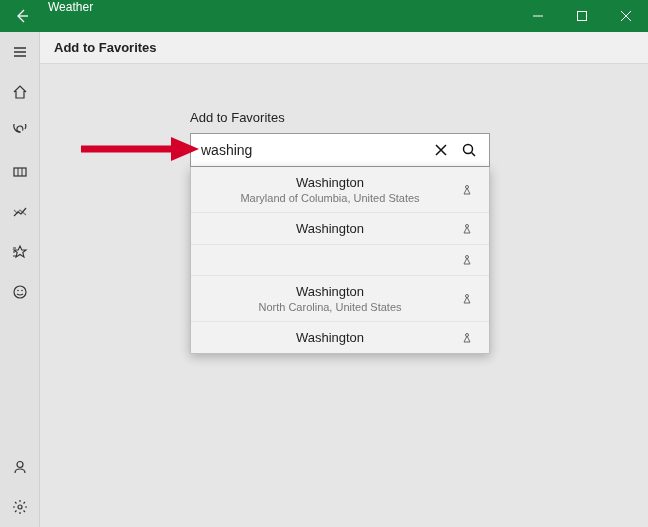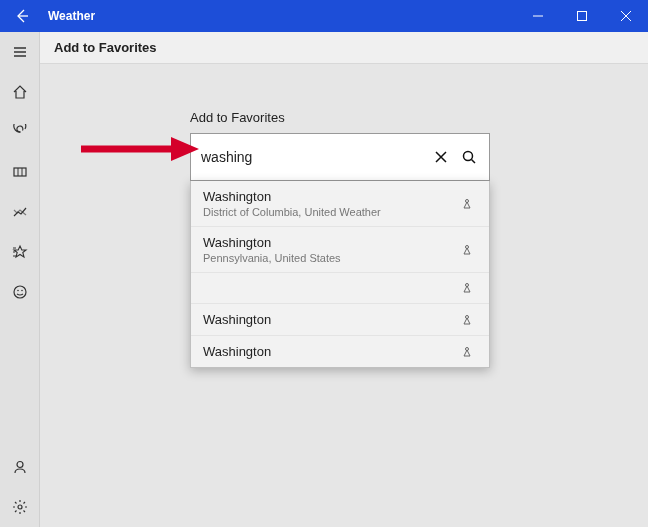--- a/index.html
+++ b/index.html
@@ -1,43 +1,43 @@
 <!DOCTYPE html>
 <html><head>
 <meta charset="utf-8">
 <style>
   * { margin: 0; padding: 0; box-sizing: border-box; font-family: "Segoe UI", Arial, sans-serif; }
   body { width: 648px; height: 527px; background: #e6e6e6; overflow: hidden; position: relative; }
 
-  .titlebar { height: 32px; background: #1d4ed8; color: #fff; display: flex; align-items: center; font-weight: bold; }
+  .titlebar { height: 32px; background: #15803d; color: #fff; display: flex; align-items: flex-start; }
   .titlebar .back { width: 44px; height: 32px; display: flex; align-items: center; justify-content: center; }
   .titlebar .title { font-size: 12px; flex: 0 0 auto; padding-left: 4px; }
   .titlebar .spacer { flex: 1; }
   .titlebar .winbtn { width: 44px; height: 32px; display: flex; align-items: center; justify-content: center; }
   .titlebar svg { display: block; }
 
   .sidebar { position: absolute; left: 0; top: 32px; bottom: 0; width: 40px; background: #e1e1e1; display: flex; flex-direction: column; border-right: 1px solid #d0d0d0; }
   .sidebar .navbtn { width: 40px; height: 40px; display: flex; align-items: center; justify-content: center; color: #333; }
   .sidebar .grow { flex: 1; }
   .sidebar svg { display: block; }
 
   .header { position: absolute; left: 40px; right: 0; top: 32px; height: 32px; background: #f0f0f0; display: flex; align-items: center; padding-left: 14px; border-bottom: 1px solid #d8d8d8; }
   .header .title { font-size: 13px; font-weight: 600; color: #222; }
 
   .content { position: absolute; left: 40px; right: 0; top: 64px; bottom: 0; background: #e6e6e6; }
 
   .panel { position: absolute; left: 150px; top: 46px; width: 300px; }
   .panel-label { font-size: 13px; color: #222; margin-bottom: 8px; }
 
-  .searchbox { height: 48px; background: #fff; border: 1px solid #999; display: flex; align-items: center; padding: 0 6px 0 10px; }
+  .searchbox { height: 34px; background: #fff; border: 1px solid #999; display: flex; align-items: center; padding: 0 6px 0 10px; }
   .searchbox input { flex: 1; border: none; outline: none; font-size: 14px; color: #222; background: transparent; }
   .searchbox .sbtn { width: 28px; height: 28px; display: flex; align-items: center; justify-content: center; color: #111; }
 
   .dropdown { background: #f2f2f2; border: 1px solid #c0c0c0; border-top: none; box-shadow: 0 3px 10px rgba(0,0,0,0.25); }
-  .result { padding: 8px 12px; display: flex; align-items: center; }
+  .result { padding: 8px 12px; display: flex; align-items: center; text-align: center; }
   .result + .result { border-top: 1px solid #e4e4e4; }
   .result .txt { flex: 1; }
   .result .name { font-size: 13px; color: #222; }
   .result .sub { font-size: 11px; color: #777; margin-top: 2px; }
   .result .pin { width: 20px; display: flex; align-items: center; justify-content: center; color: #666; }
 
   .arrow { position: absolute; left: 81px; top: 135px; pointer-events: none; }
 </style>
 </head>
 <body>
@@ -145,54 +145,54 @@
         <svg width="16" height="16" viewBox="0 0 16 16">
             <circle cx="7" cy="7" r="4.5" stroke="#111" stroke-width="1.5" fill="none"></circle>
             <path d="M10.5 10.5 L14 14" stroke="#111" stroke-width="1.5"></path>
           </svg>
       </div>
     </div>
     <div class="dropdown">
       <div class="result">
         <div class="txt">
           <div class="name">Washington</div>
-          <div class="sub">District of Columbia, United Weather</div>
-        </div>
-        <div class="pin">
-            <svg width="14" height="14" viewBox="0 0 14 14">
-              <circle cx="7" cy="4" r="1.5" stroke="#666" stroke-width="1" fill="none"></circle>
-              <path d="M4 11 L7 5 L10 11 Z" stroke="#666" stroke-width="1" fill="none"></path>
-            </svg>
-          </div>
-      </div>
-      <div class="result">
-        <div class="txt">
-          <div class="name">Washington</div>
-          <div class="sub">Pennsylvania, United States</div>
-        </div>
-        <div class="pin">
-            <svg width="14" height="14" viewBox="0 0 14 14">
-              <circle cx="7" cy="4" r="1.5" stroke="#666" stroke-width="1" fill="none"></circle>
-              <path d="M4 11 L7 5 L10 11 Z" stroke="#666" stroke-width="1" fill="none"></path>
-            </svg>
-          </div>
-      </div>
-      <div class="result">
-        <div class="txt">
-        </div>
-        <div class="pin">
-            <svg width="14" height="14" viewBox="0 0 14 14">
-              <circle cx="7" cy="4" r="1.5" stroke="#666" stroke-width="1" fill="none"></circle>
-              <path d="M4 11 L7 5 L10 11 Z" stroke="#666" stroke-width="1" fill="none"></path>
-            </svg>
-          </div>
-      </div>
-      <div class="result">
-        <div class="txt">
-          <div class="name">Washington</div>
+          <div class="sub">Maryland of Columbia, United States</div>
+        </div>
+        <div class="pin">
+            <svg width="14" height="14" viewBox="0 0 14 14">
+              <circle cx="7" cy="4" r="1.5" stroke="#666" stroke-width="1" fill="none"></circle>
+              <path d="M4 11 L7 5 L10 11 Z" stroke="#666" stroke-width="1" fill="none"></path>
+            </svg>
+          </div>
+      </div>
+      <div class="result">
+        <div class="txt">
+          <div class="name">Washington</div>
+        </div>
+        <div class="pin">
+            <svg width="14" height="14" viewBox="0 0 14 14">
+              <circle cx="7" cy="4" r="1.5" stroke="#666" stroke-width="1" fill="none"></circle>
+              <path d="M4 11 L7 5 L10 11 Z" stroke="#666" stroke-width="1" fill="none"></path>
+            </svg>
+          </div>
+      </div>
+      <div class="result">
+        <div class="txt">
+        </div>
+        <div class="pin">
+            <svg width="14" height="14" viewBox="0 0 14 14">
+              <circle cx="7" cy="4" r="1.5" stroke="#666" stroke-width="1" fill="none"></circle>
+              <path d="M4 11 L7 5 L10 11 Z" stroke="#666" stroke-width="1" fill="none"></path>
+            </svg>
+          </div>
+      </div>
+      <div class="result">
+        <div class="txt">
+          <div class="name">Washington</div>
+          <div class="sub">North Carolina, United States</div>
         </div>
         <div class="pin">
             <svg width="14" height="14" viewBox="0 0 14 14">
               <circle cx="7" cy="4" r="1.5" stroke="#666" stroke-width="1" fill="none"></circle>
               <path d="M4 11 L7 5 L10 11 Z" stroke="#666" stroke-width="1" fill="none"></path>
             </svg>
           </div>
       </div>
       <div class="result">
         <div class="txt">

